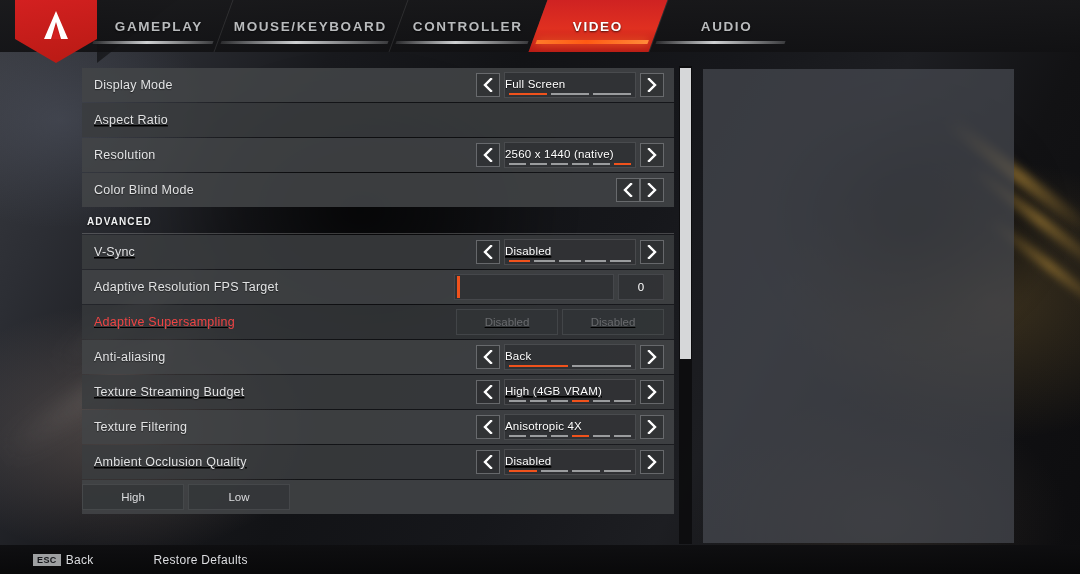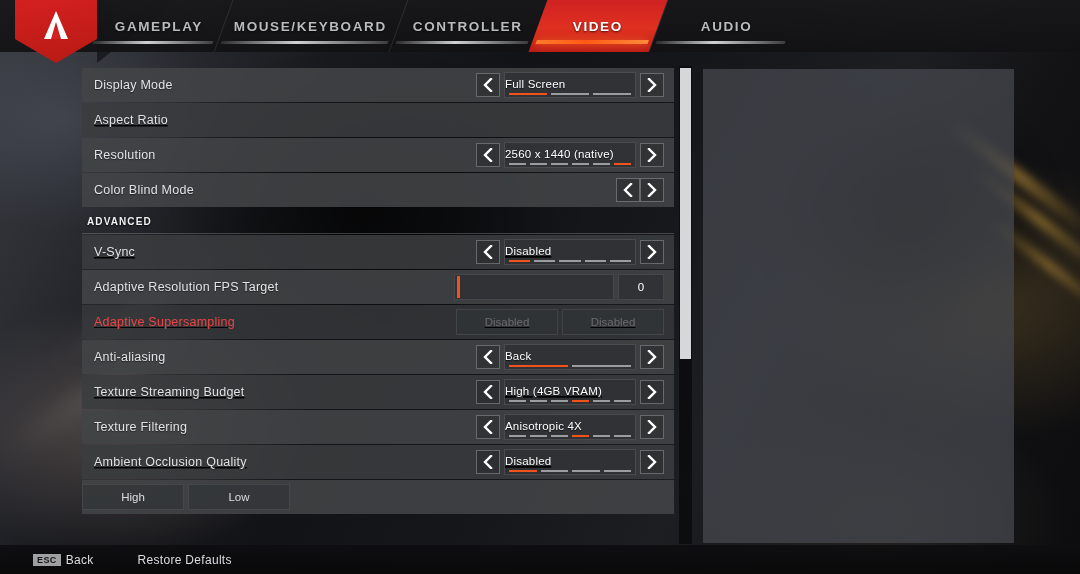--- a/index.html
+++ b/index.html
@@ -268,21 +268,21 @@
   
   .bottombar {
     position: absolute; left: 0; bottom: 0;
     width: 1080px; height: 29px;
     background: linear-gradient(180deg, rgba(14,14,16,.92), rgba(8,8,9,.96));
     display: flex; align-items: center;
     z-index: 6;
   }
   .hint { display: flex; align-items: center; }
   .hint.first { margin-left: 33px; }
-  .hint.second { margin-left: 44px; }
+  .hint.second { margin-left: 60px; }
   .key-cap {
     background: #9ea0a2;
     color: #15161a;
     font-size: 9px;
     font-weight: bold;
     letter-spacing: .4px;
     padding: 2px 4px 1px;
     margin-right: 5px;
     line-height: 1;
   }

